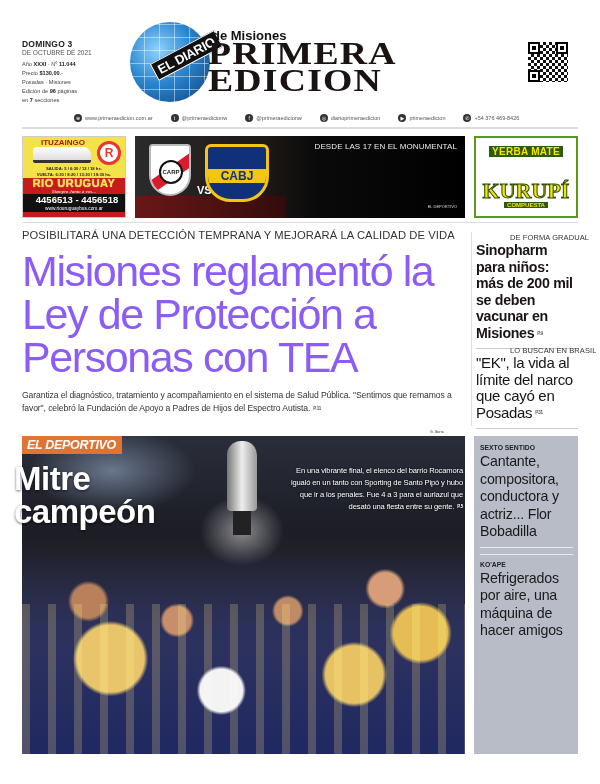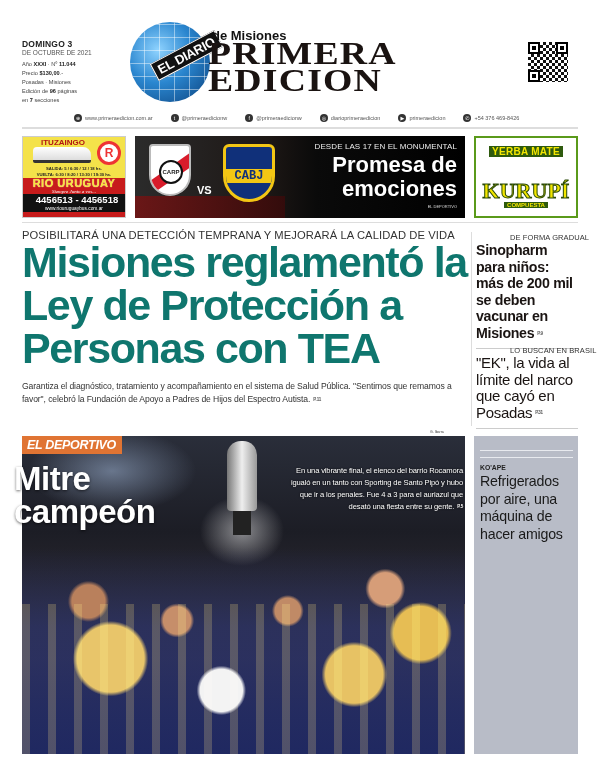--- a/index.html
+++ b/index.html
@@ -61,37 +61,37 @@
   .ad-bus .tag { font-size: 5px; font-style: italic; color: #fff; text-align: center; font-family: "Liberation Serif", serif; }
   .ad-bus .phones { background: #111; color: #fff; font-size: 9.5px; font-weight: bold; text-align: center; line-height: 11px; padding-left: 6px; }
   .ad-bus .web { background: #111; color: #fff; font-size: 4.8px; text-align: center; line-height: 7px; }
 
   .promo { position: absolute; left: 135px; top: 136px; width: 330px; height: 82px; background: linear-gradient(90deg, #2b2b2b 0%, #1d1715 40%, #0a0a0a 55%, #000 100%); overflow: hidden; }
   .promo .band { position: absolute; left: 0; bottom: 0; width: 150px; height: 22px; background: linear-gradient(90deg,#7a1212,#3a0a0a); opacity: .8; }
   .shield-river { position: absolute; left: 14px; top: 8px; width: 42px; height: 52px; background: #fff; border-radius: 4px 4px 22px 22px; border: 2px solid #bbb; overflow: hidden; }
   .shield-river::before { content: ""; position: absolute; left: -10px; top: 18px; width: 70px; height: 12px; background: #d81c2b; transform: rotate(-35deg); }
   .shield-river span { position: absolute; left: 8px; top: 14px; width: 24px; height: 24px; border-radius: 50%; border: 2px solid #111; background: #fff; font-size: 6px; font-weight: bold; display: flex; align-items: center; justify-content: center; z-index: 2; }
   .vs { position: absolute; left: 62px; top: 48px; color: #fff; font-weight: bold; font-size: 11px; }
-  .shield-boca { position: absolute; left: 88px; top: 8px; width: 52px; height: 58px; background: #10307a; border: 3px solid #f3c614; border-radius: 6px 6px 26px 26px; overflow: hidden; font-family: Liberation Mono, monospace; }
+  .shield-boca { position: absolute; left: 70px; top: 8px; width: 64px; height: 58px; background: #10307a; border: 3px solid #f3c614; border-radius: 6px 6px 26px 26px; overflow: hidden; }
   .shield-boca::before { content: ""; position: absolute; left: 0; top: 22px; width: 100%; height: 14px; background: #f3c614; }
   .shield-boca span { position: absolute; left: 0; top: 22px; width: 100%; text-align: center; font-size: 12px; line-height: 14px; font-weight: 900; color: #10307a; z-index: 2; }
   .promo .kicker { position: absolute; right: 8px; top: 6px; font-size: 8px; color: #eee; letter-spacing: .1px; }
   .promo .title { position: absolute; right: 8px; top: 17px; font-size: 22px; line-height: 24px; font-weight: bold; color: #fff; text-align: right; }
   .promo .section { position: absolute; right: 8px; bottom: 9px; font-size: 4px; color: #ddd; }
 
   .ad-yerba { position: absolute; left: 474px; top: 136px; width: 104px; height: 82px; background: #fff; border: 2px solid #5a9a1a; display: flex; flex-direction: column; align-items: center; justify-content: center; }
   .ad-yerba .y1 { font-size: 10px; font-weight: 700; color: #f3e600; background: #2e5a0e; padding: 0 3px; letter-spacing: .3px; }
   .ad-yerba .y2 { font-family: "Liberation Serif", serif; font-size: 22px; font-weight: 900; color: #f3e600; -webkit-text-stroke: 1px #2a4a08; line-height: 22px; margin-top: 23px; }
   .ad-yerba .y3 { font-size: 6px; font-weight: 900; color: #f3e600; background: #2e5a0e; padding: 0 3px; }
   .rule-2 { position: absolute; left: 22px; top: 222px; width: 556px; height: 1px; background: #ddd; }
 
   
   .lead { position: absolute; left: 22px; top: 229px; width: 450px; }
   .lead .kicker { font-size: 11.2px; color: #333; letter-spacing: .1px; white-space: nowrap; }
-  .lead .headline { margin-top: 0; font-size: 43px; line-height: 43px; font-weight: bold; color: #0f766e; letter-spacing: -1.4px; }
+  .lead .headline { margin-top: 9px; font-size: 43px; line-height: 43px; font-weight: normal; color: #8b5cf6; letter-spacing: -1.4px; }
   .lead .summary { margin-top: 10px; font-size: 8.6px; line-height: 13px; color: #333; letter-spacing: -.1px; }
   .pg { font-size: 4.5px; font-weight: bold; color: #555; vertical-align: middle; margin-left: 3px; }
 
   .vdiv { position: absolute; left: 471px; top: 232px; width: 1px; height: 194px; background: #ddd; }
 
   
   .side { position: absolute; left: 476px; width: 102px; }
   .side .kicker { font-size: 7.5px; color: #333; letter-spacing: .1px; white-space: nowrap; margin-left: 34px; }
   .side .h { font-size: 14.2px; line-height: 16.5px; font-weight: bold; color: #1a1412; letter-spacing: -.3px; }
   .side .h.light { font-weight: normal; font-size: 15px; color: #1a1412; }
@@ -207,21 +207,20 @@
 <div class="promo">
   <div class="band"></div>
   <div class="shield-river">
       <span>CARP</span>
     </div>
   <div class="vs">VS</div>
   <div class="shield-boca">
       <span>CABJ</span>
     </div>
   <div class="kicker">DESDE LAS 17 EN EL MONUMENTAL</div>
-  <div class="title" style="width:190px;">Promesa de emociones</div>
   <div class="section">EL DEPORTIVO</div>
 </div>
 
 <div class="ad-yerba">
   <div class="y1">YERBA MATE</div>
   <div class="y2">KURUPÍ</div>
   <div class="y3">COMPUESTA</div>
 </div>
 <div class="rule-2"></div>
 
@@ -251,19 +250,23 @@
 </div>
 <div class="credit">G. Ibarra</div>
 <div class="tag-section">EL DEPORTIVO</div>
 <div class="photo-title">
   <div>Mitre</div>
   <div>campeón</div>
 </div>
 <div class="photo-caption"><span>En una vibrante final, el elenco del barrio Rocamora igualó en un tanto con Sporting de Santo Pipó y hubo que ir a los penales. Fue 4 a 3 para el auriazul que desató una fiesta entre su gente.</span><span class="pg">P.5</span></div>
 
 <aside class="grey">
+  <div>
+    <div class="kicker">SEXTO SENTIDO</div>
+    <div class="h">Cantante, compositora, conductora y actriz... Flor Bobadilla</div>
+  </div>
   <div class="sep"></div>
   <div class="sep"></div>
   <div>
     <div class="kicker">KO'APE</div>
     <div class="h">Refrigerados por aire, una máquina de hacer amigos</div>
   </div>
 </aside>
 
 </body></html>

